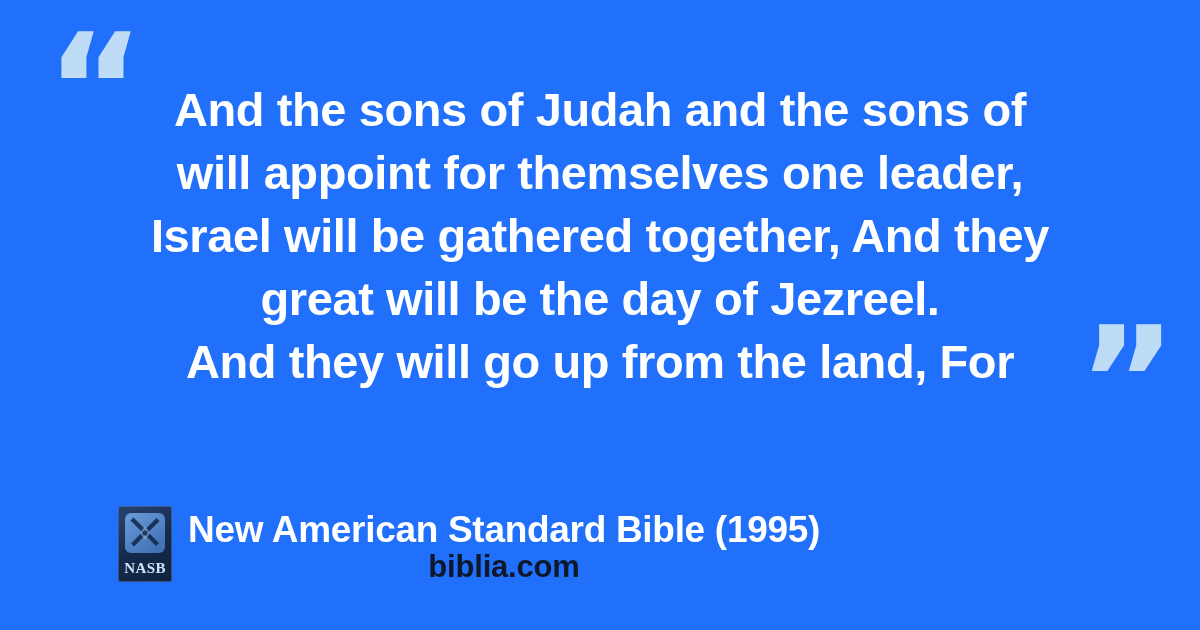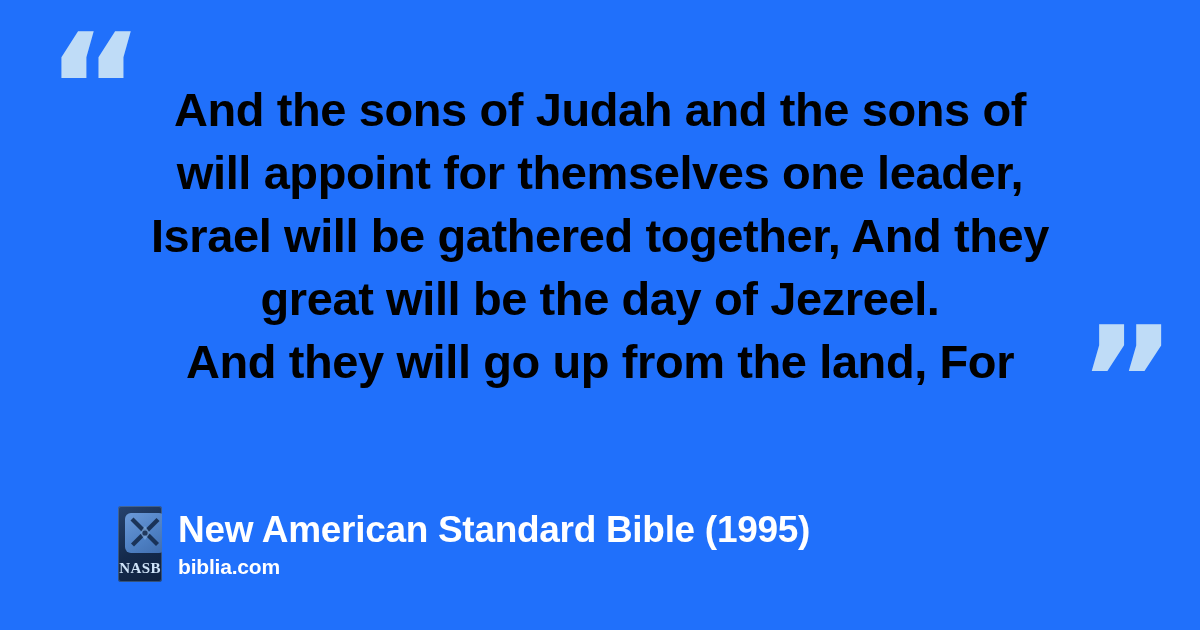--- a/index.html
+++ b/index.html
@@ -44,40 +44,40 @@
   
   .quote-block {
     position: absolute;
     left: 100px;
     top: 78px;
     width: 1000px;
     text-align: center;
   }
   .quote-line {
     display: block;
-    color: #000000;
+    color: #ffffff;
     font-family: "Liberation Sans", sans-serif;
     font-weight: 700;
     font-size: 47px;
     line-height: 63px;
     letter-spacing: -0.4px;
     white-space: nowrap;
   }
 
   
   .footer {
     position: absolute;
     left: 118px;
     top: 506px;
     display: flex;
     align-items: flex-start;
   }
   .logo-tile {
     position: relative;
-    width: 44px;
+    width: 54px;
     height: 76px;
     border-radius: 3px;
     background: #152b4d;
     background-image: linear-gradient(150deg, #27436e 0%, #142a4c 55%, #10223f 100%);
     box-shadow: inset 0 0 0 1px rgba(120,165,220,0.35);
     flex: none;
     overflow: hidden;
   }
   .logo-inner {
     position: absolute;
@@ -115,27 +115,28 @@
   .footer-title {
     color: #ffffff;
     font-family: "Liberation Sans", sans-serif;
     font-weight: 700;
     font-size: 37px;
     line-height: 44px;
     letter-spacing: -0.3px;
     white-space: nowrap;
   }
   .footer-sub {
-    color: #ffffff;
+    color: #0f172a;
     font-family: "Liberation Sans", sans-serif;
     font-weight: 700;
-    font-size: 21px;
+    font-size: 31px;
     line-height: 30px;
     letter-spacing: -0.2px;
     white-space: nowrap;
+    text-align: center;
   }
 </style>
 </head>
 <body>
 
 <div class="card">
 
   <div class="quote-mark open">“</div>
 
   <div class="quote-block">

